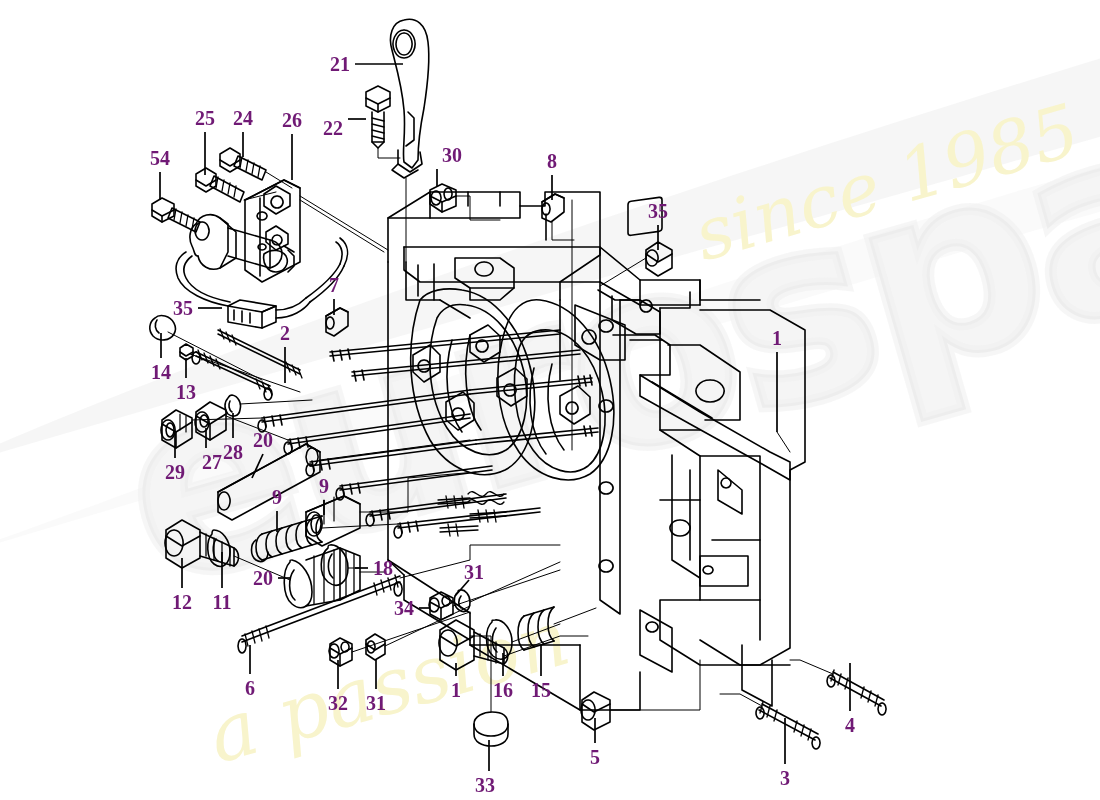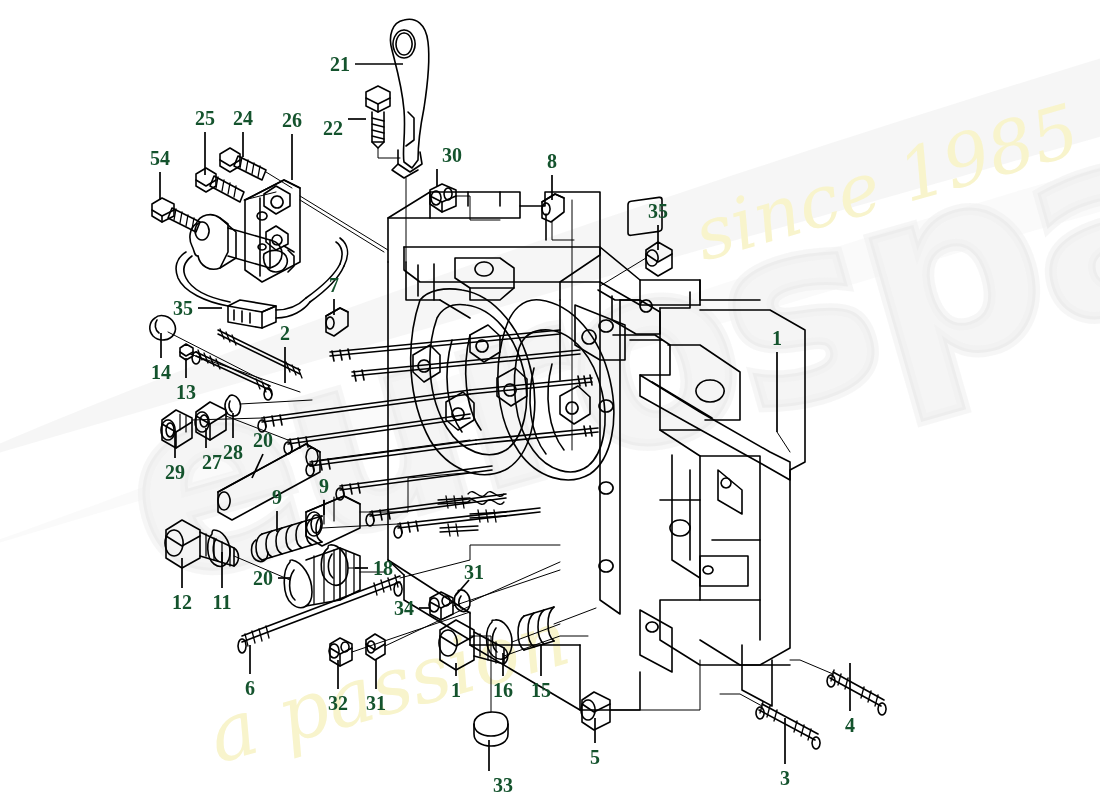--- a/index.html
+++ b/index.html
@@ -1,20 +1,20 @@
 <!DOCTYPE html>
 <html><head>
 <meta charset="utf-8">
 <style>
   html,body{margin:0;padding:0;background:#ffffff;}
   body{width:1100px;height:800px;overflow:hidden;font-family:"Liberation Serif",serif;}
   #stage{position:relative;width:1100px;height:800px;background:#ffffff;overflow:hidden;}
   #wm{position:absolute;left:0;top:0;width:1100px;height:800px;pointer-events:none;}
   #art{position:absolute;left:0;top:0;width:1100px;height:800px;}
-  .lbl{position:absolute;font-family:"Liberation Serif",serif;font-weight:700;color:#14532d;
+  .lbl{position:absolute;font-family:"Liberation Serif",serif;font-weight:700;color:#701a75;
        font-size:20px;line-height:20px;letter-spacing:0px;white-space:nowrap;
        transform:translate(-50%,-50%);}
 </style>
 </head>
 <body>
 
 <div id="stage">
 
   <svg id="wm" viewBox="0 0 1100 800">
     <defs>
@@ -740,20 +740,20 @@
       <div class="lbl" style="left: 658px; top: 211px;">35</div>
       <div class="lbl" style="left: 243px; top: 118px; text-align: right;">24</div>
       <div class="lbl" style="left: 205px; top: 118px;">25</div>
       <div class="lbl" style="left: 292px; top: 120px;">26</div>
       <div class="lbl" style="left: 212px; top: 462px;">27</div>
       <div class="lbl" style="left: 233px; top: 452px;">28</div>
       <div class="lbl" style="left: 175px; top: 472px;">29</div>
       <div class="lbl" style="left: 452px; top: 155px;">30</div>
       <div class="lbl" style="left: 376px; top: 703px;">31</div>
       <div class="lbl" style="left: 338px; top: 703px;">32</div>
-      <div class="lbl" style="left: 503px; top: 785px;">33</div>
+      <div class="lbl" style="left: 485px; top: 785px;">33</div>
       <div class="lbl" style="left: 404px; top: 608px;">34</div>
       <div class="lbl" style="left: 474px; top: 572px;">31</div>
       <div class="lbl" style="left: 183px; top: 308px;">35</div>
       <div class="lbl" style="left: 160px; top: 158px;">54</div>
     </div>
 
 </div>
 
 </body></html>

